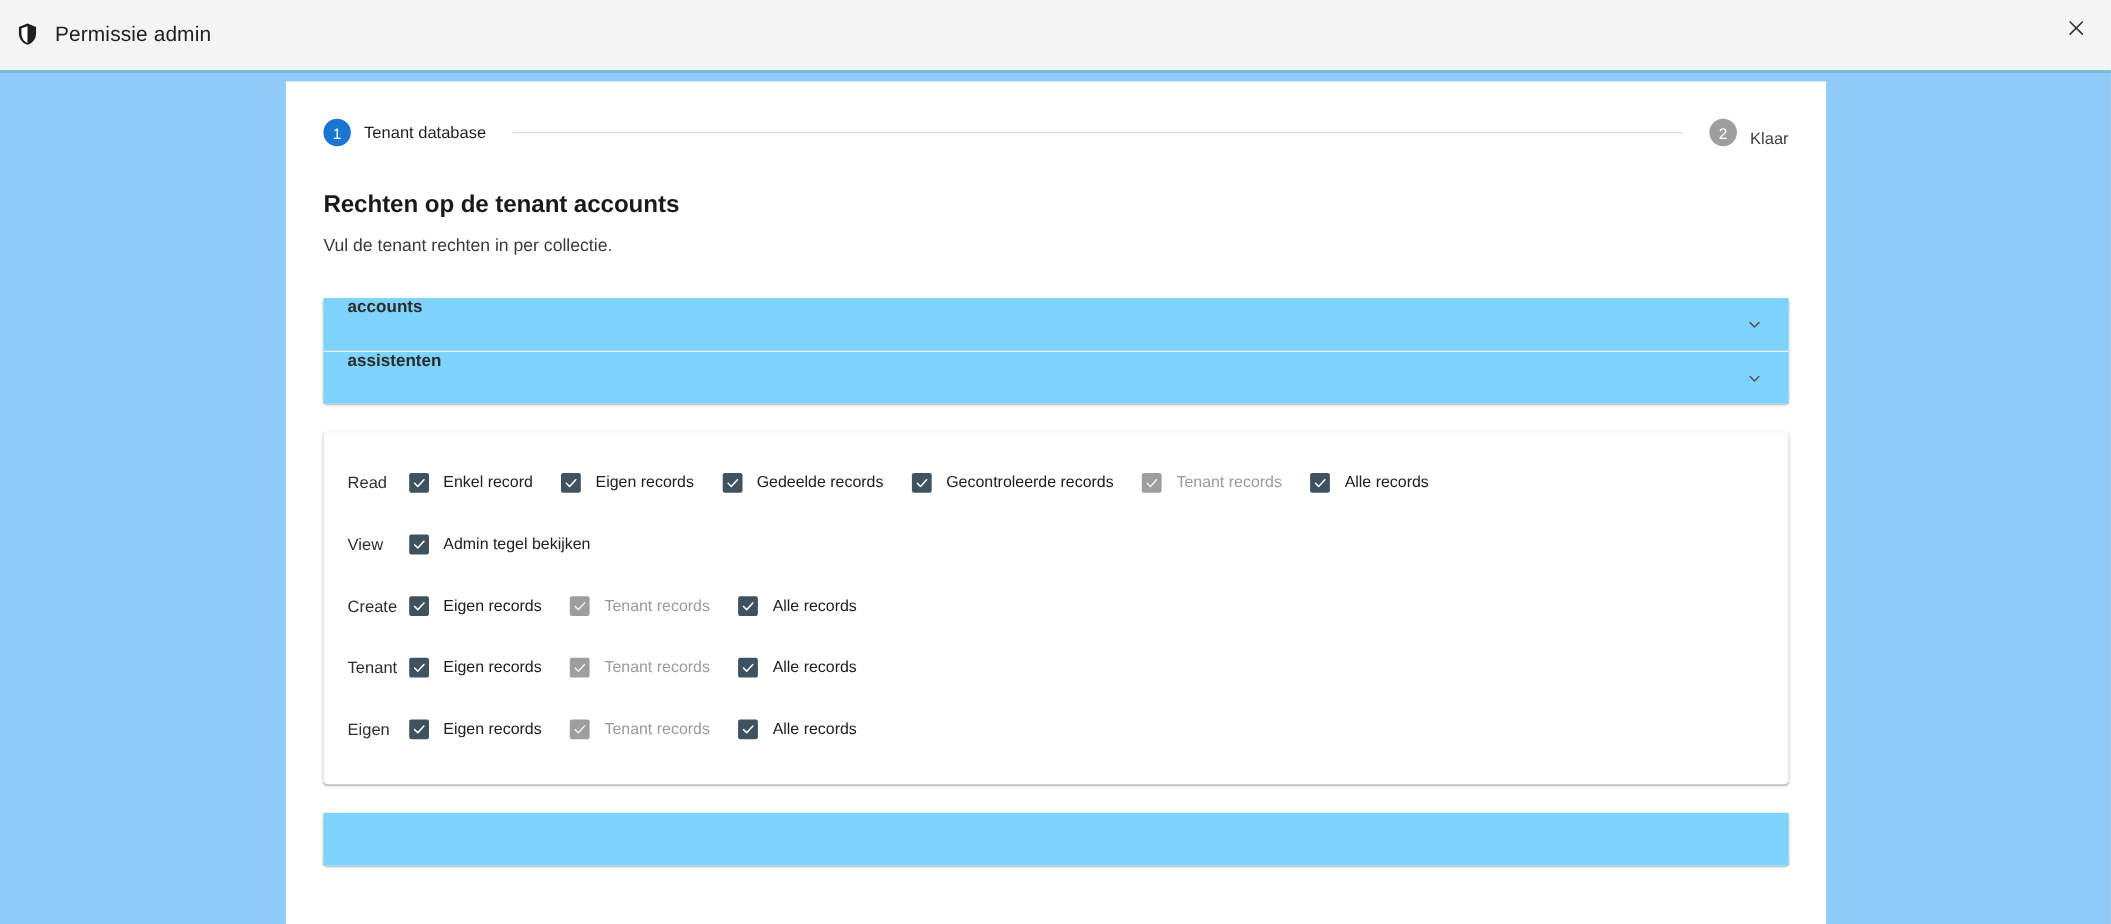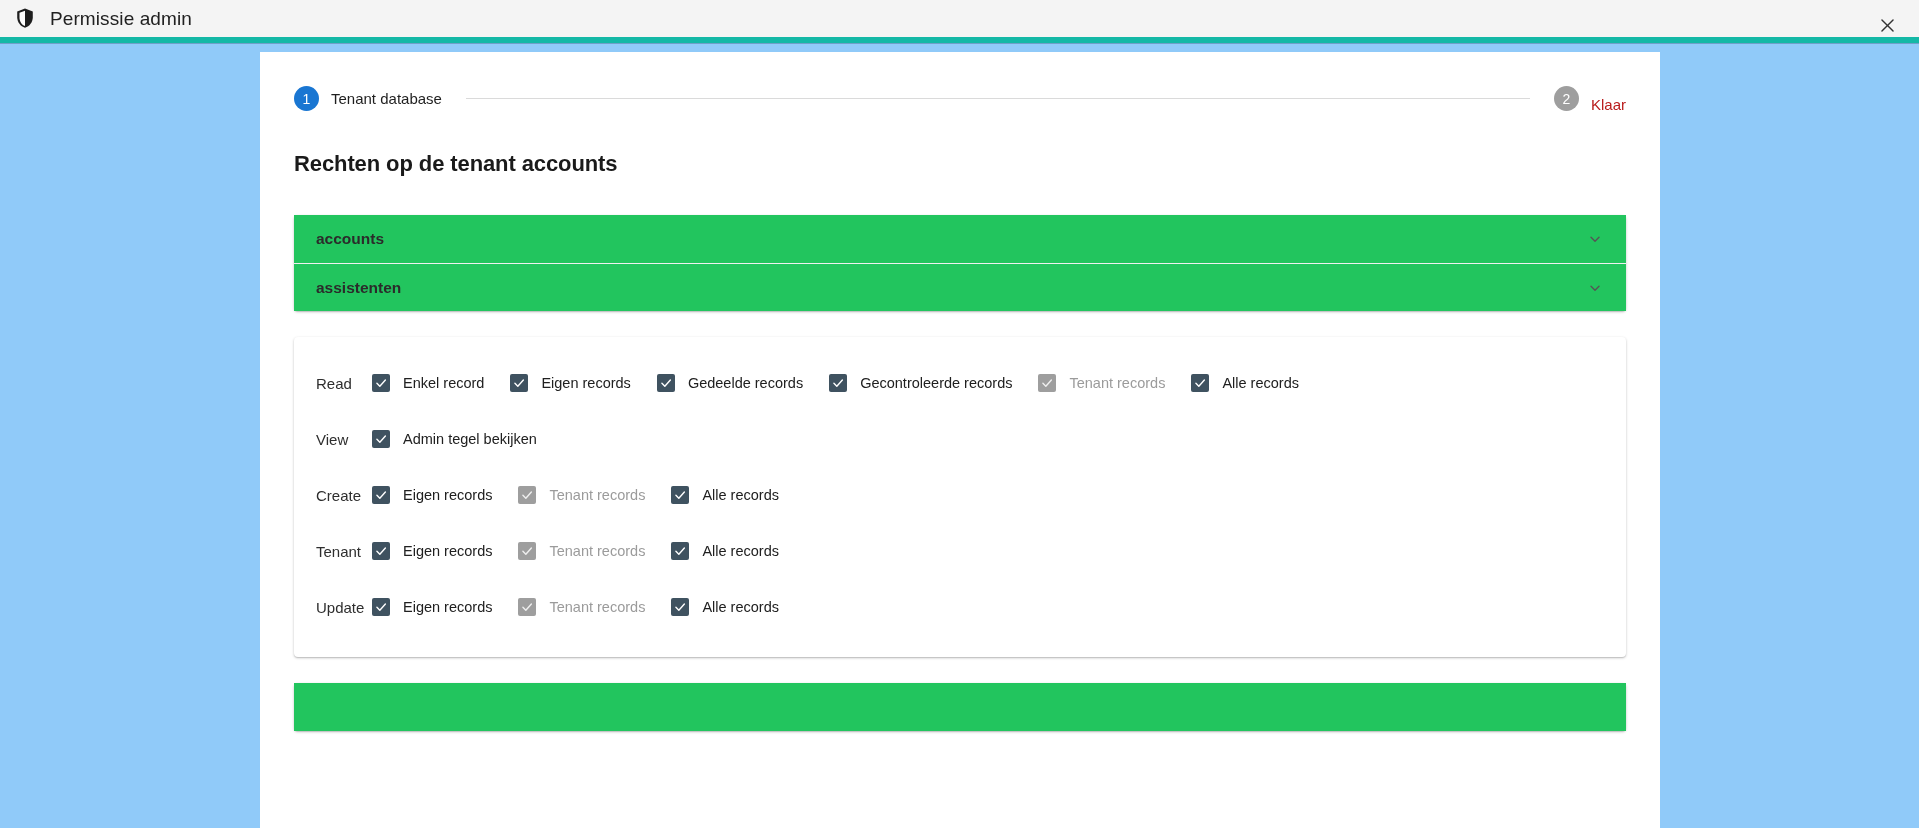--- a/index.html
+++ b/index.html
@@ -7,23 +7,23 @@
     margin: 0; padding: 0;
     width: 1919px; height: 840px;
     overflow: hidden;
     font-family: "Liberation Sans", "DejaVu Sans", sans-serif;
     background: #ffffff;
   }
 
   
   .titlebar {
     position: relative;
-    height: 43px;
+    height: 65px;
     background: #f4f4f4;
-    border-bottom: 6px solid #14b8a6;
+    border-bottom: 1px solid #14b8a6;
     display: flex;
     align-items: center;
     padding-left: 14px;
   }
   .titlebar .shield { width: 22px; height: 24px; margin-right: 14px; display:block; }
   .titlebar .apptitle {
     font-size: 19px;
     color: #212121;
     font-weight: 400;
     letter-spacing: .1px;
@@ -66,21 +66,21 @@
   .step { display: flex; align-items: center; flex: 0 0 auto; }
   .step .bubble {
     width: 25px; height: 25px; border-radius: 50%;
     color: #fff; font-size: 14px;
     display: flex; align-items: center; justify-content: center;
     flex: 0 0 auto;
   }
   .step .bubble.active { background: #1976d2; }
   .step .bubble.inactive { background: #9e9e9e; }
   .step .steplabel { font-size: 15px; margin-left: 12px; color: #1f1f1f; white-space: nowrap; }
-  .step .steplabel.muted { color: #b91c1c; margin-top: 12px; }
+  .step .steplabel.muted { color: #404040; margin-top: 12px; }
   .stepline { flex: 1 1 auto; height: 1px; background: #dadada; margin: 0 24px; }
 
   
   .h1 {
     font-size: 22px;
     font-weight: bold;
     color: #1a1a1a;
     margin: 38px 0 0 0;
     letter-spacing: -.1px;
   }
@@ -96,24 +96,23 @@
     background: #fff;
     border-radius: 4px;
     box-shadow: 0 1px 3px rgba(0,0,0,.20), 0 1px 1px rgba(0,0,0,.12);
   }
   .acc-group.spaced { margin-top: 26px; }
 
   .acc-row {
     position: relative;
     height: 48px;
     display: flex;
-    align-items: center;
     padding: 0 22px 0 22px;
     cursor: pointer;
-    background: #22c55e;
+    background: #7dd3fc;
   }
   .acc-row + .acc-row { border-top: 1px solid #f0f0f0; }
   .acc-title {
     font-size: 15.5px;
     font-weight: bold;
     color: #2b2b2b;
   }
   .acc-chev {
     position: absolute;
     right: 22px;
@@ -203,20 +202,21 @@
         <span class="steplabel">Tenant database</span>
       </div>
       <div class="stepline"></div>
       <div class="step">
         <span class="bubble inactive">2</span>
         <span class="steplabel muted">Klaar</span>
       </div>
     </div>
 
     <h1 class="h1">Rechten op de tenant accounts</h1>
+    <p class="sub">Vul de tenant rechten in per collectie.</p>
 
     <div class="acc-group">
       <div class="acc-row">
         <span class="acc-title">accounts</span>
         <span class="acc-chev">
           <svg viewBox="0 0 24 24" aria-hidden="true">
               <path d="M6 9.5 L12 15.5 L18 9.5" stroke="#555" stroke-width="2.1" fill="none" stroke-linecap="round" stroke-linejoin="round"></path>
             </svg>
         </span>
       </div>
@@ -348,21 +348,21 @@
             <span class="cbox">
                 <svg viewBox="0 0 24 24">
                   <path d="M5 12.5 L10 17.5 L19.5 7" stroke="#fff" stroke-width="2.4" fill="none" stroke-linecap="round" stroke-linejoin="round"></path>
                 </svg>
               </span>
             <span class="cblabel">Alle records</span>
           </label>
         </div>
 
         <div class="perm-row">
-          <span class="perm-label">Update</span>
+          <span class="perm-label">Eigen</span>
           <label class="cbitem">
             <span class="cbox">
                 <svg viewBox="0 0 24 24">
                   <path d="M5 12.5 L10 17.5 L19.5 7" stroke="#fff" stroke-width="2.4" fill="none" stroke-linecap="round" stroke-linejoin="round"></path>
                 </svg>
               </span>
             <span class="cblabel">Eigen records</span>
           </label>
           <label class="cbitem disabled">
             <span class="cbox">

